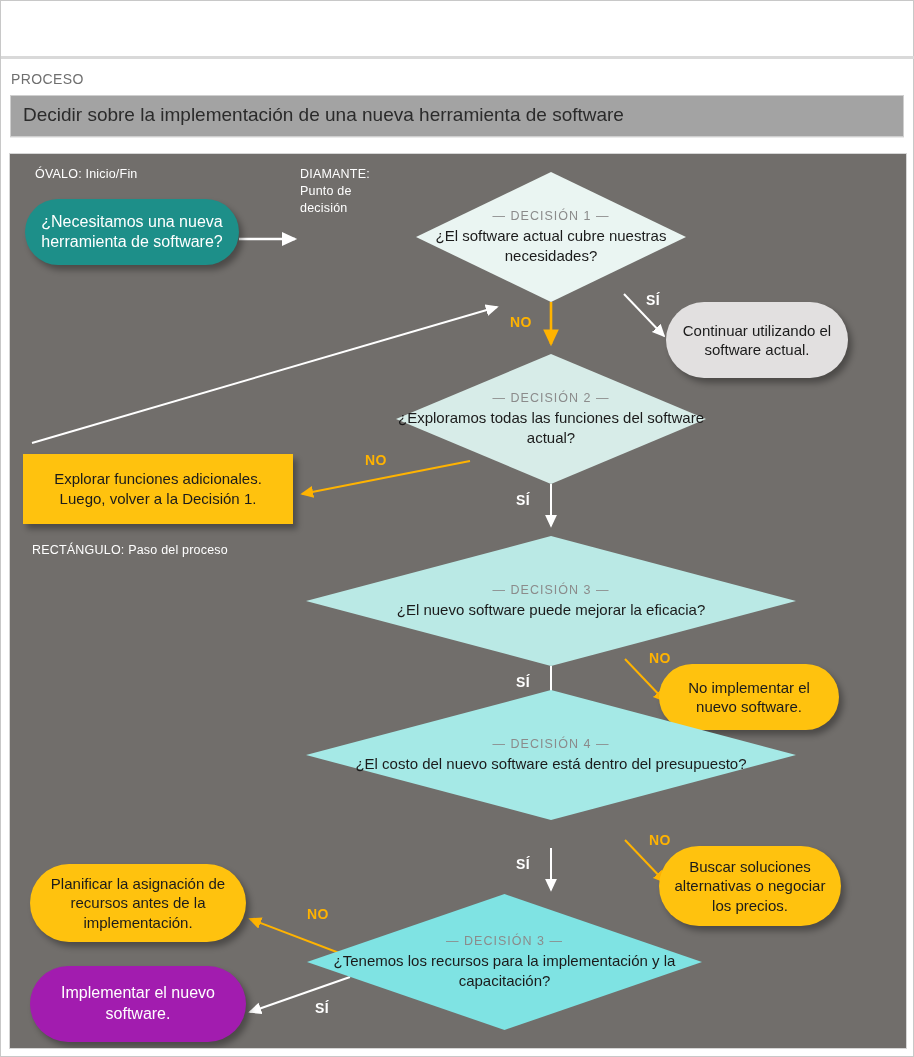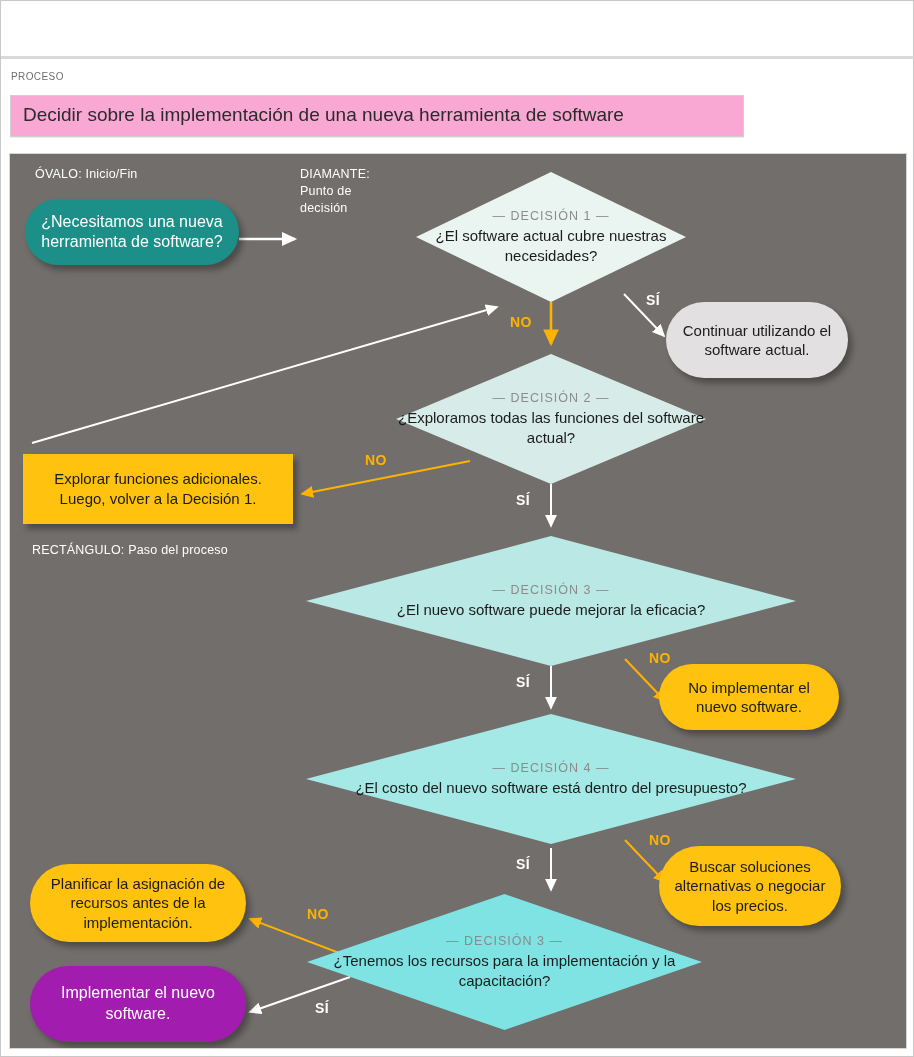--- a/index.html
+++ b/index.html
@@ -11,25 +11,25 @@
   #page{position:relative;width:914px;height:1057px;background:#fff;box-sizing:border-box;border:1px solid #c8c8c8;}
 
   
   .title{
     position:absolute;left:16px;top:8px;width:880px;
     font-size:26px;font-weight:bold;letter-spacing:.2px;
     color:#4a7ccd;white-space:nowrap;
   }
   .hdr-rule{position:absolute;left:0;top:55px;width:914px;height:3px;background:#d9d9d9;}
   .proceso-label{
-    position:absolute;left:10px;top:70px;font-size:10px;color:#6f6f6f;letter-spacing:.4px;
+    position:absolute;left:10px;top:70px;font-size:14px;color:#6f6f6f;letter-spacing:.4px;
   }
   .proceso-box{
-    position:absolute;left:9px;top:94px;width:734px;height:42px;
-    background:#f9a8d4;border:1px solid #cfcfcf;box-sizing:border-box;
+    position:absolute;left:9px;top:94px;width:894px;height:42px;
+    background:#a3a3a3;border:1px solid #cfcfcf;box-sizing:border-box;
     box-shadow:0 1px 0 rgba(0,0,0,.08);
   }
   .proceso-text{
     position:absolute;left:12px;top:8px;font-size:19px;color:#2b2b2b;white-space:nowrap;
   }
 
   
   .canvas{
     position:absolute;left:8px;top:152px;width:898px;height:896px;
     background:#716e6b;box-sizing:border-box;border:1px solid #d6d6d6;
@@ -171,21 +171,21 @@
       <div class="dtext">
         <span class="dtag">— DECISIÓN 3 —</span>
         <span>¿El nuevo software puede mejorar la eficacia?</span>
       </div>
     </div>
 
     <div class="pill amber" style="left:649px;top:510px;width:180px;height:66px;">
       <span>No implementar el nuevo software.</span>
     </div>
 
-    <div class="diamond" style="left:296px;top:560px;width:490px;height:130px;">
+    <div class="diamond" style="left:296px;top:536px;width:490px;height:130px;">
       <div class="dshape" style="background:#a5e9e6;"></div>
       <div class="dtext">
         <span class="dtag">— DECISIÓN 4 —</span>
         <span>¿El costo del nuevo software está dentro del presupuesto?</span>
       </div>
     </div>
 
     <div class="pill amber" style="left:649px;top:692px;width:182px;height:80px;">
       <span>Buscar soluciones alternativas o negociar los precios.</span>
     </div>

